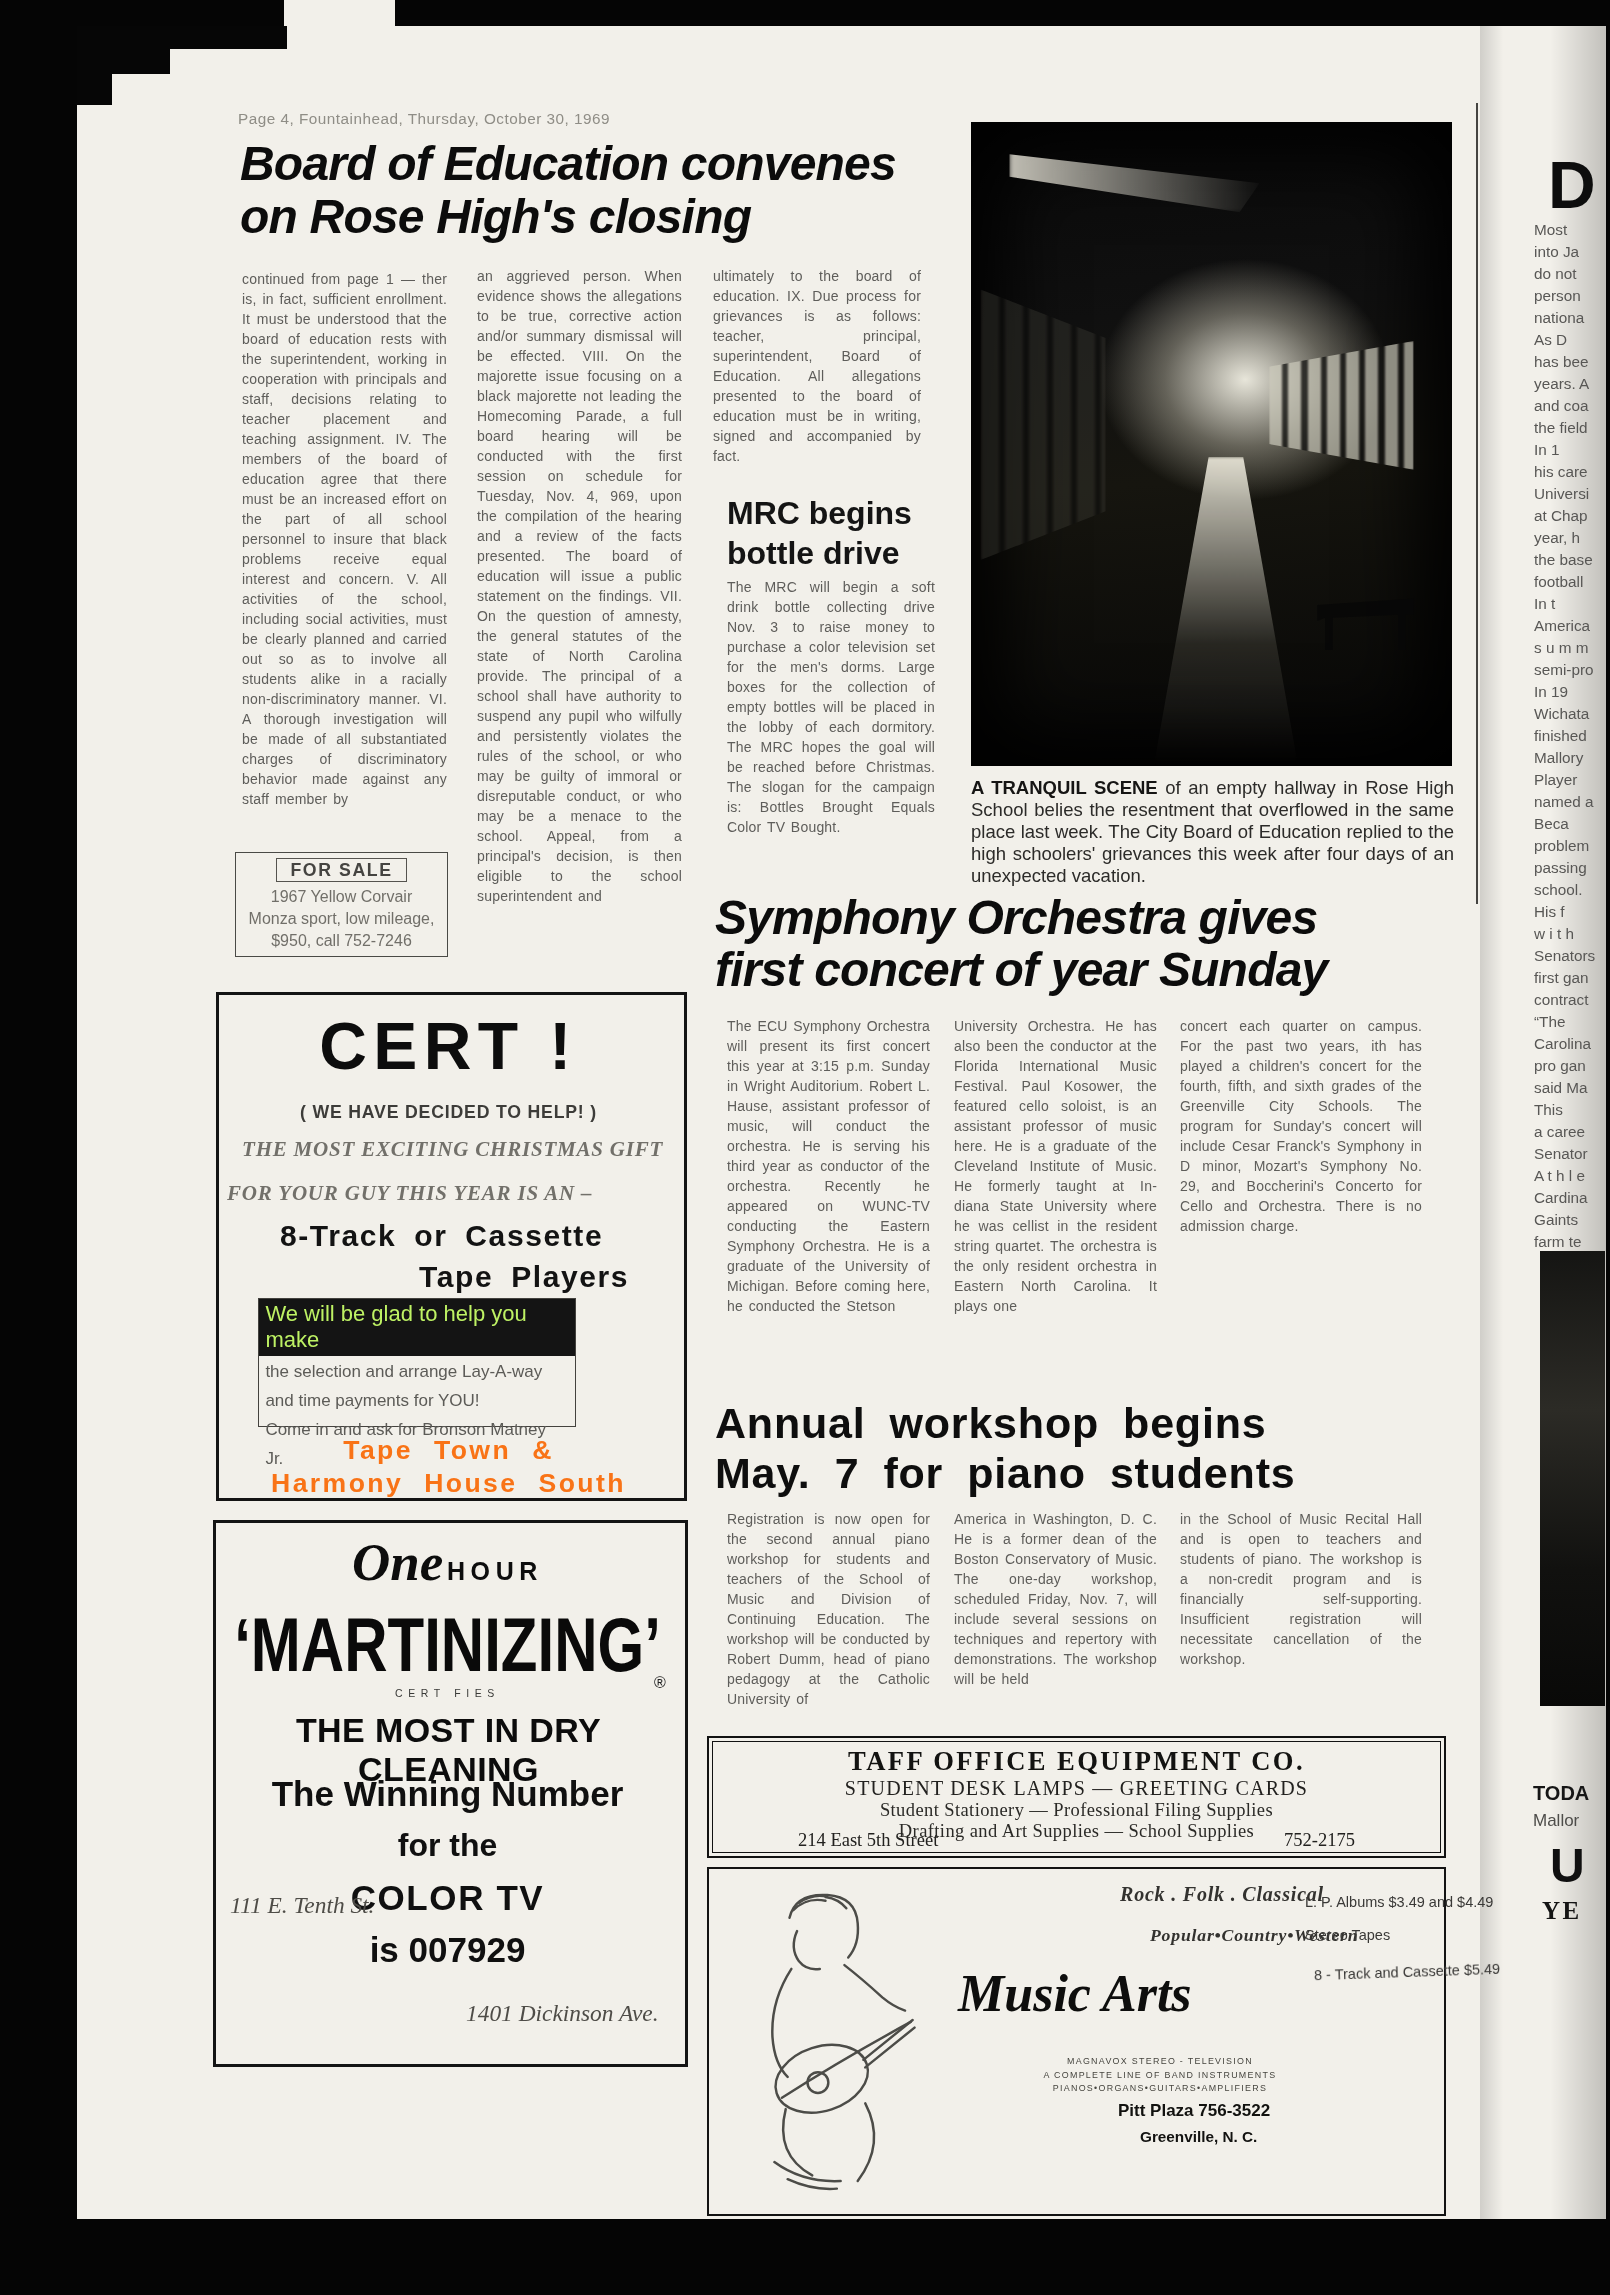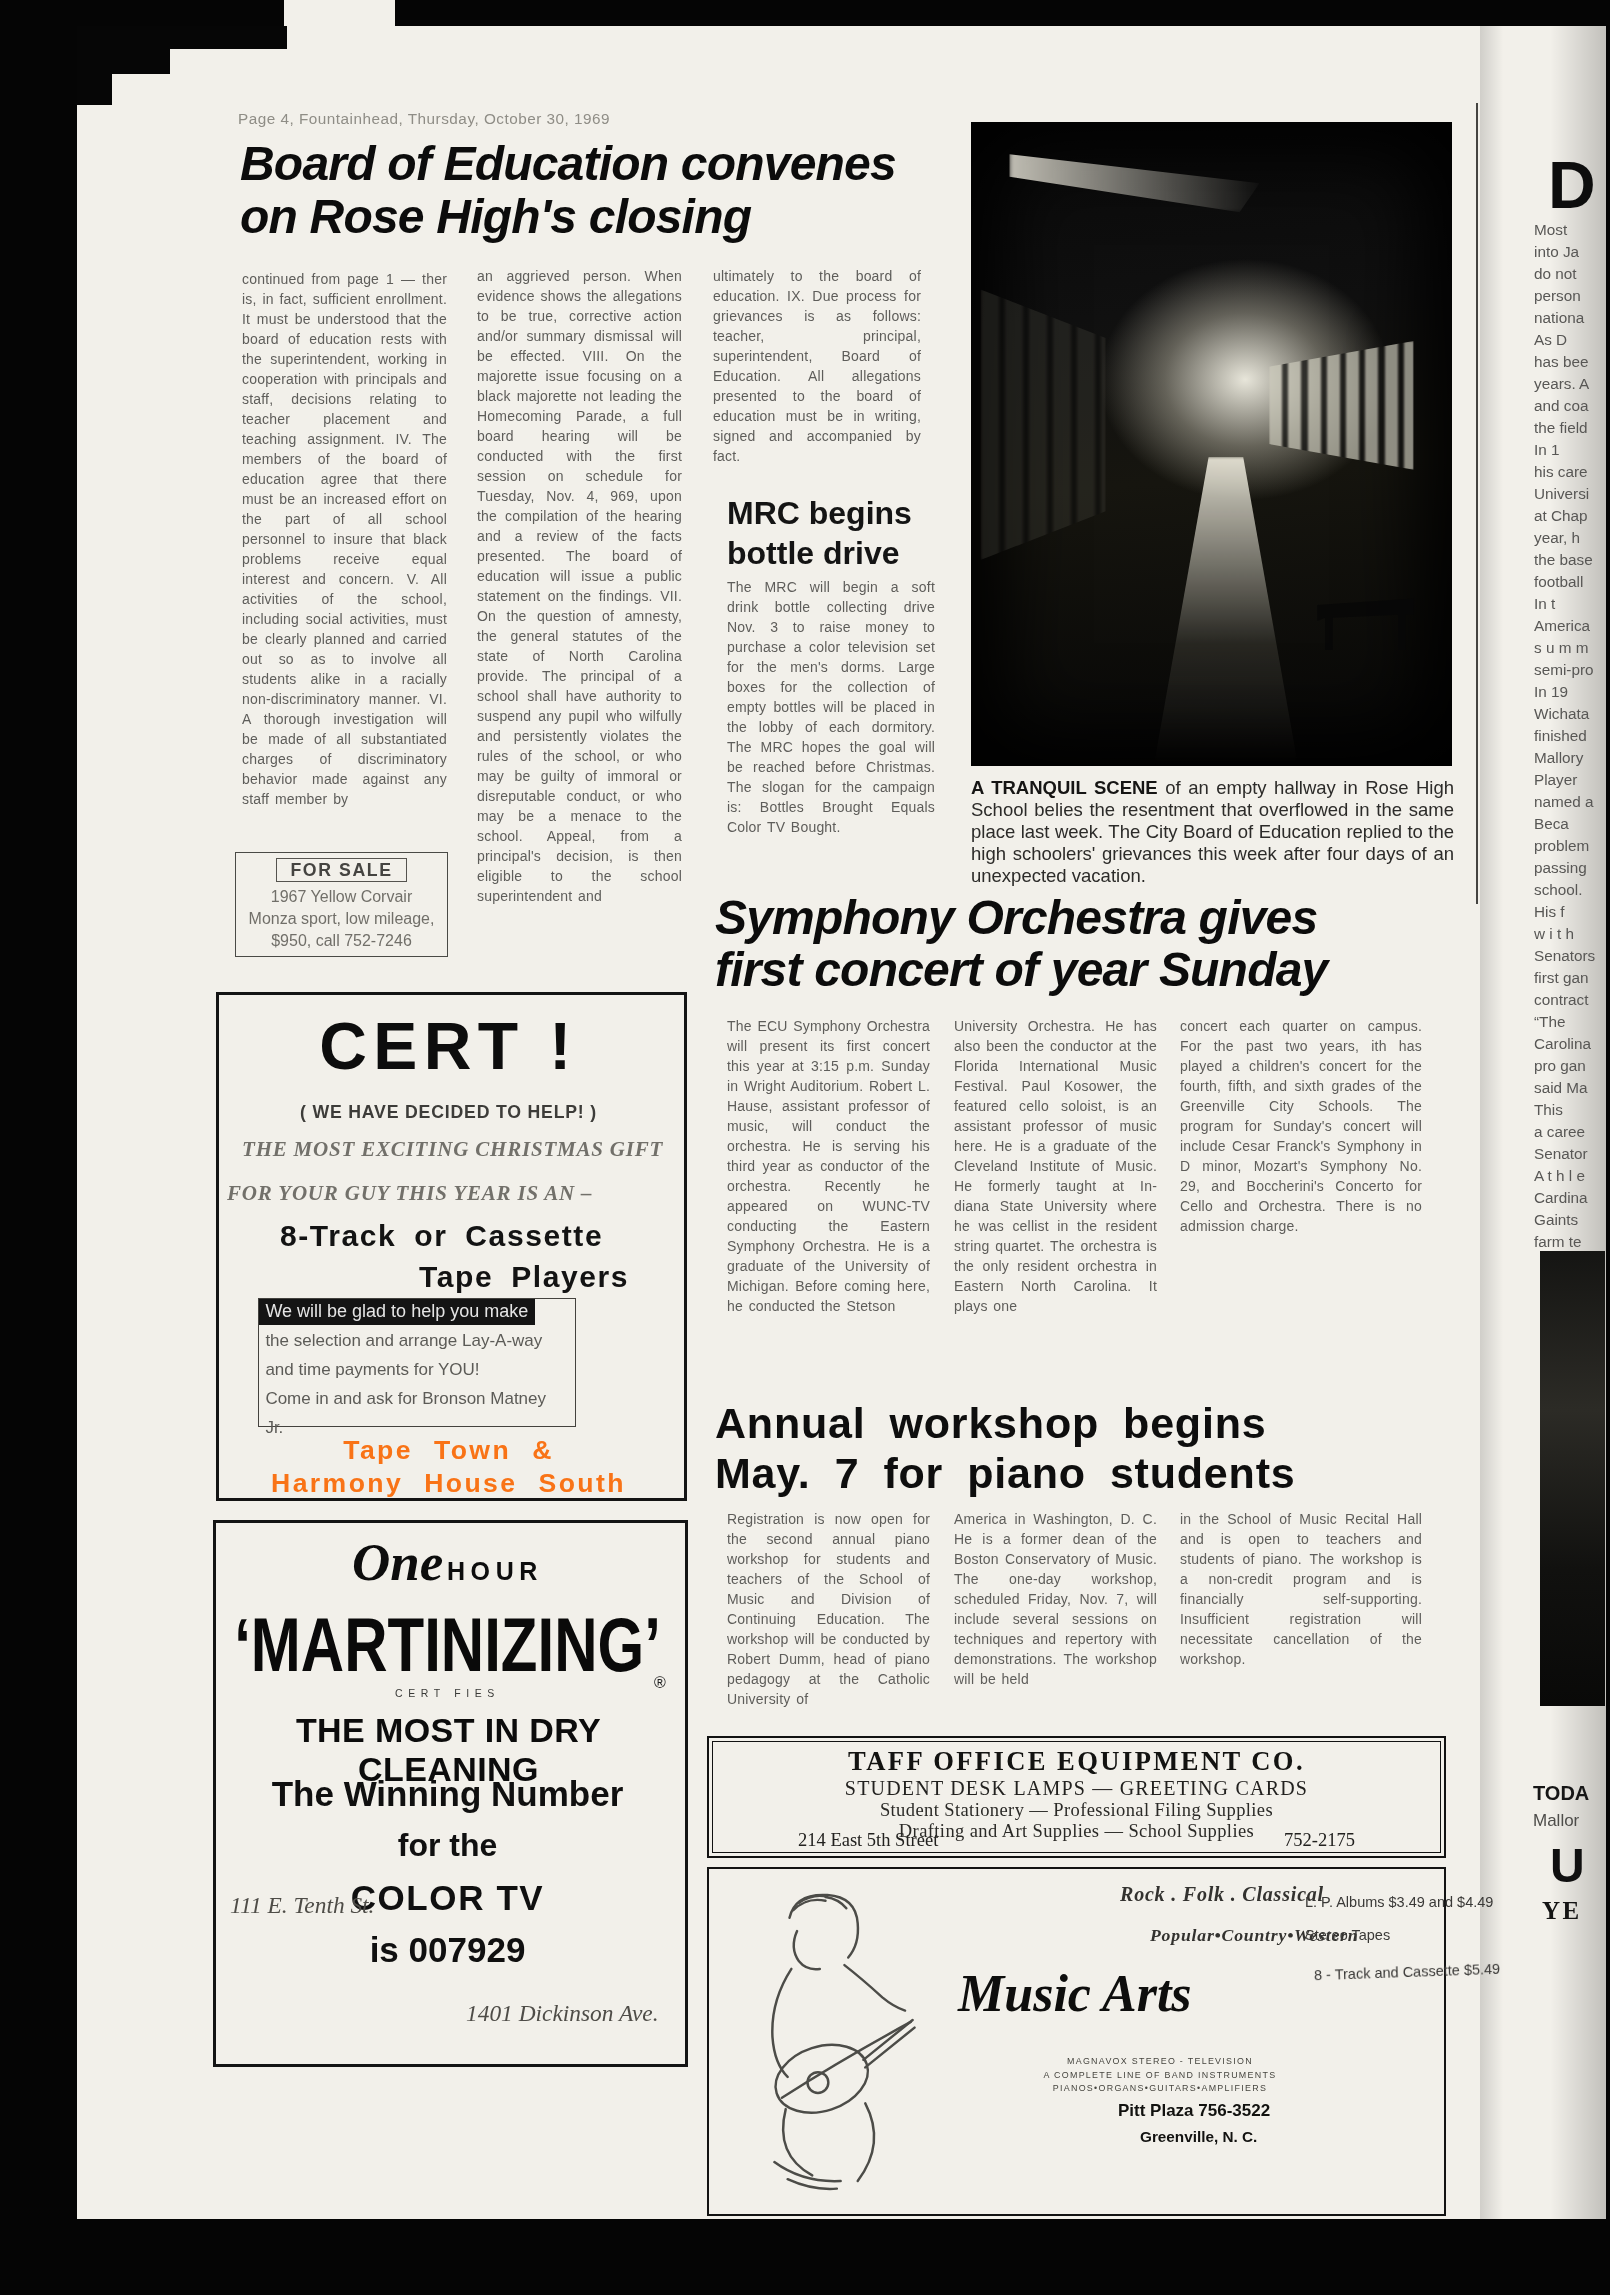--- a/index.html
+++ b/index.html
@@ -32,21 +32,21 @@
   .sale-title{display:inline-block;border:1.6px solid #55534e;padding:0.8px 13px;font-weight:bold;
           font-size:17.7px;color:#454441;letter-spacing:1.6px;filter:blur(0.2px);}
   .sale-body{font-size:16px;line-height:22px;color:#716f69;text-align:center;filter:blur(0.3px);}
 
   .girls-h{font-weight:bold;font-size:66px;letter-spacing:6.4px;color:#0d0d0d;text-align:center;}
   .girls-sub{font-weight:bold;font-size:17.7px;color:#3d3c39;text-align:center;letter-spacing:0.8px;}
   .girls-pitch{font-family:"Liberation Serif",serif;font-style:italic;font-weight:bold;font-size:21px;
           color:#72706a;letter-spacing:0.8px;filter:blur(0.2px);}
   .girls-prod{font-weight:bold;font-size:30px;color:#131313;letter-spacing:1.6px;word-spacing:8px;}
   .noteb{position:absolute;border:1.6px solid #44423e;}
-  .note1{display:inline-block;background:#15key1414;background:#141414;color:#e5e5e5;font-size:18px;
+  .note1{display:inline-block;background:#15key1414;background:#141414;color:#bef264;font-size:22px;
           padding:2.4px 6.4px;filter:blur(0.2px);}
   .note-rest{font-size:17px;line-height:29px;color:#5c5b57;padding:1.6px 6.4px;filter:blur(0.2px);}
   .girls-store{font-weight:bold;font-size:26.6px;color:#f97316;text-align:center;letter-spacing:2.4px;word-spacing:11.3px;}
 
   .mart-one{font-family:"Liberation Serif",serif;font-style:italic;font-weight:bold;font-size:53px;color:#0d0d0d;}
   .mart-hour{font-weight:bold;font-size:25px;letter-spacing:5.6px;color:#0d0d0d;}
   .mart-brand{font-weight:bold;font-size:60px;color:#0a0a0a;text-align:center;
           transform:scaleY(1.28);transform-origin:50% 0;letter-spacing:0;}
   .mart-cert{font-size:10.5px;letter-spacing:5.6px;color:#3a3a38;text-align:center;}
   .mart-reg{font-size:16px;color:#222;}

